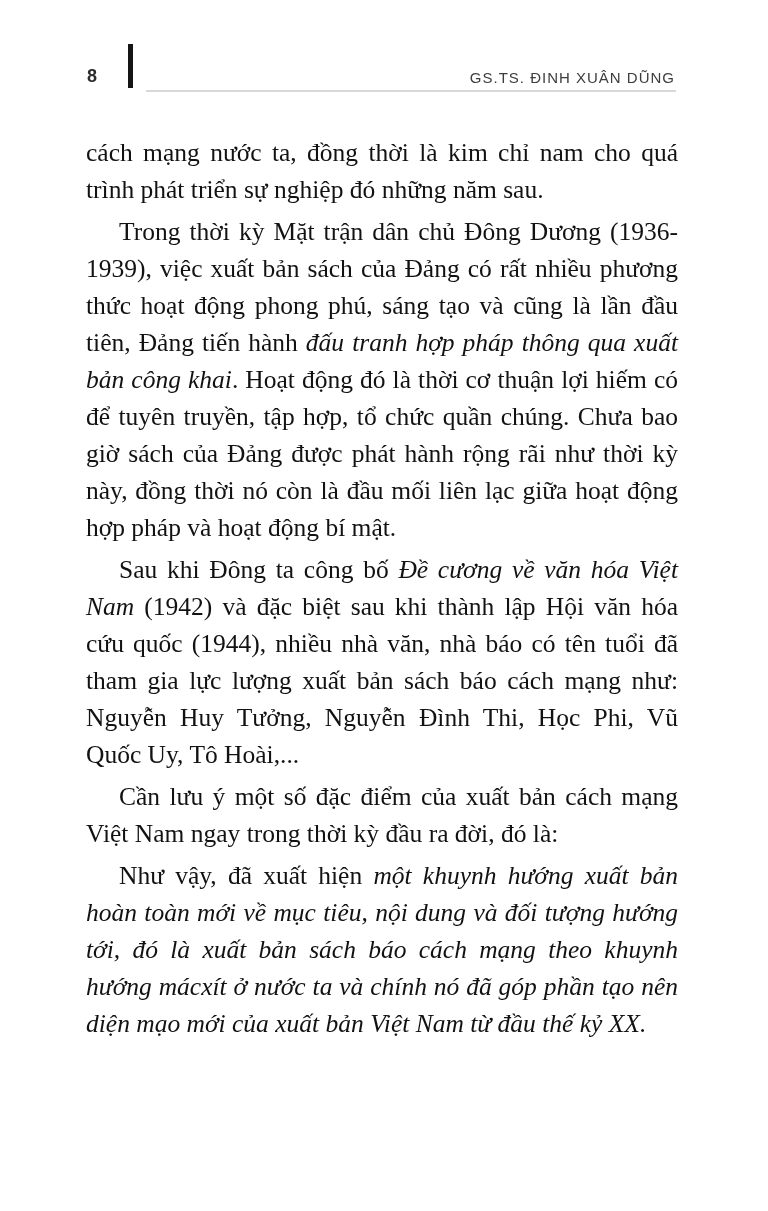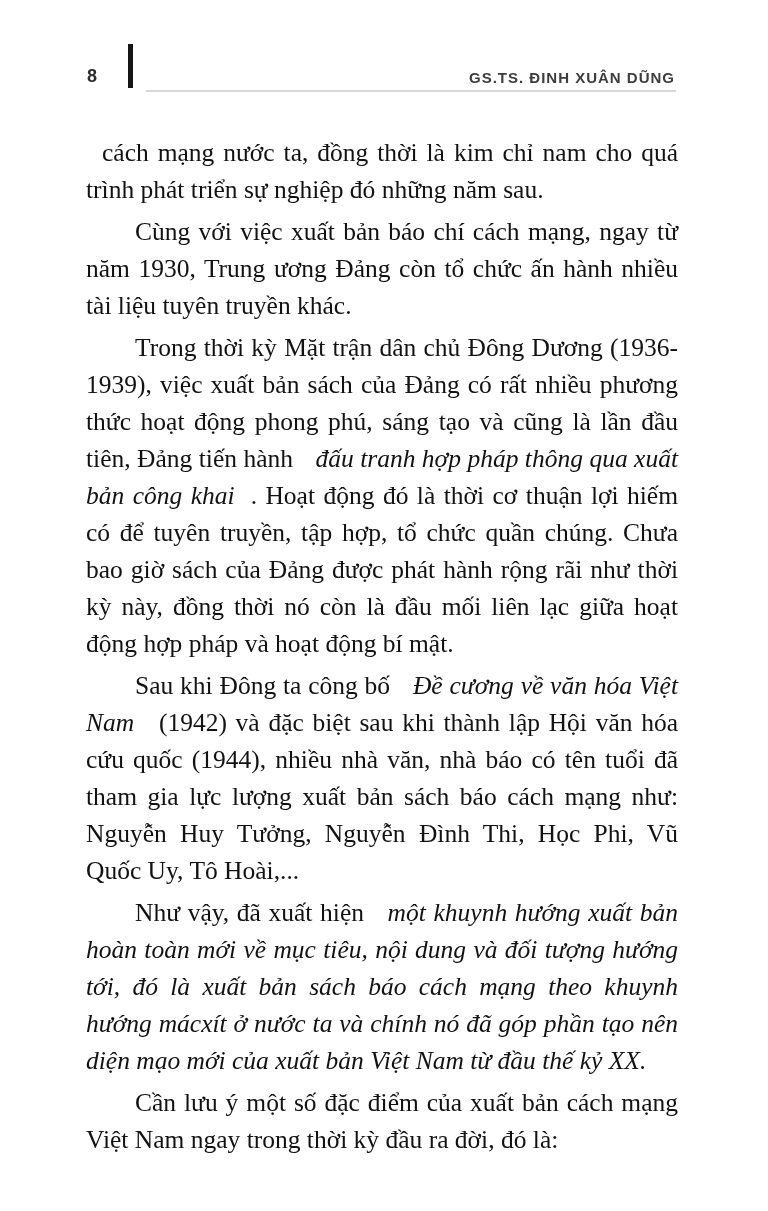--- a/index.html
+++ b/index.html
@@ -35,21 +35,21 @@
     width: 5px;
     height: 44px;
     background: #151515;
   }
   .running-author {
     position: absolute;
     right: 93px;
     top: 69px;
     font-family: "Liberation Sans", sans-serif;
     font-size: 15px;
-    font-weight: 700;
+    font-weight: 400;
     letter-spacing: 1px;
     color: #3d3d3d;
     white-space: nowrap;
   }
   .header-rule {
     position: absolute;
     left: 146px;
     right: 92px;
     top: 90px;
     height: 2px;
@@ -61,44 +61,43 @@
     left: 86px;
     top: 134px;
     width: 592px;
     font-size: 25.5px;
     line-height: 37px;
     text-align: justify;
     color: #121212;
   }
   .para { margin-bottom: 5px; text-indent: 33px; }
   .para.no-indent { text-indent: 0; }
-  .run { font-style: normal; margin-left: 16px; }
+  .run { font-style: normal; }
   .run.italic { font-style: italic; }
 </style>
 </head>
 <body>
 
 <div class="page">
 
   <header class="page-header">
     <span class="page-number">8</span>
     <span class="vbar"></span>
     <span class="running-author">GS.TS. ĐINH XUÂN DŨNG</span>
     <div class="header-rule"></div>
   </header>
 
   <main class="body-text">
 
     <p class="para no-indent"><span class="run">cách mạng nước ta, đồng thời là kim chỉ nam cho quá trình phát triển sự nghiệp đó những năm sau.</span></p>
 
-    <p class="para"><span class="run">Cùng với việc xuất bản báo chí cách mạng, ngay từ năm 1930, Trung ương Đảng còn tổ chức ấn hành nhiều tài liệu tuyên truyền khác.</span></p>
 
     <p class="para"><span class="run">Trong thời kỳ Mặt trận dân chủ Đông Dương (1936-1939), việc xuất bản sách của Đảng có rất nhiều phương thức hoạt động phong phú, sáng tạo và cũng là lần đầu tiên, Đảng tiến hành </span><span class="run italic">đấu tranh hợp pháp thông qua xuất bản công khai</span><span class="run">. Hoạt động đó là thời cơ thuận lợi hiếm có để tuyên truyền, tập hợp, tổ chức quần chúng. Chưa bao giờ sách của Đảng được phát hành rộng rãi như thời kỳ này, đồng thời nó còn là đầu mối liên lạc giữa hoạt động hợp pháp và hoạt động bí mật.</span></p>
 
     <p class="para"><span class="run">Sau khi Đông ta công bố </span><span class="run italic">Đề cương về văn hóa Việt Nam</span><span class="run"> (1942) và đặc biệt sau khi thành lập Hội văn hóa cứu quốc (1944), nhiều nhà văn, nhà báo có tên tuổi đã tham gia lực lượng xuất bản sách báo cách mạng như: Nguyễn Huy Tưởng, Nguyễn Đình Thi, Học Phi, Vũ Quốc Uy, Tô Hoài,...</span></p>
 
+    <p class="para"><span class="run">Cần lưu ý một số đặc điểm của xuất bản cách mạng Việt Nam ngay trong thời kỳ đầu ra đời, đó là:</span></p>
+
     <p class="para"><span class="run">Như vậy, đã xuất hiện </span><span class="run italic">một khuynh hướng xuất bản hoàn toàn mới về mục tiêu, nội dung và đối tượng hướng tới, đó là xuất bản sách báo cách mạng theo khuynh hướng mácxít ở nước ta và chính nó đã góp phần tạo nên diện mạo mới của xuất bản Việt Nam từ đầu thế kỷ XX.</span></p>
-
-    <p class="para"><span class="run">Cần lưu ý một số đặc điểm của xuất bản cách mạng Việt Nam ngay trong thời kỳ đầu ra đời, đó là:</span></p>
 
   </main>
 
 </div>
 
 </body></html>

